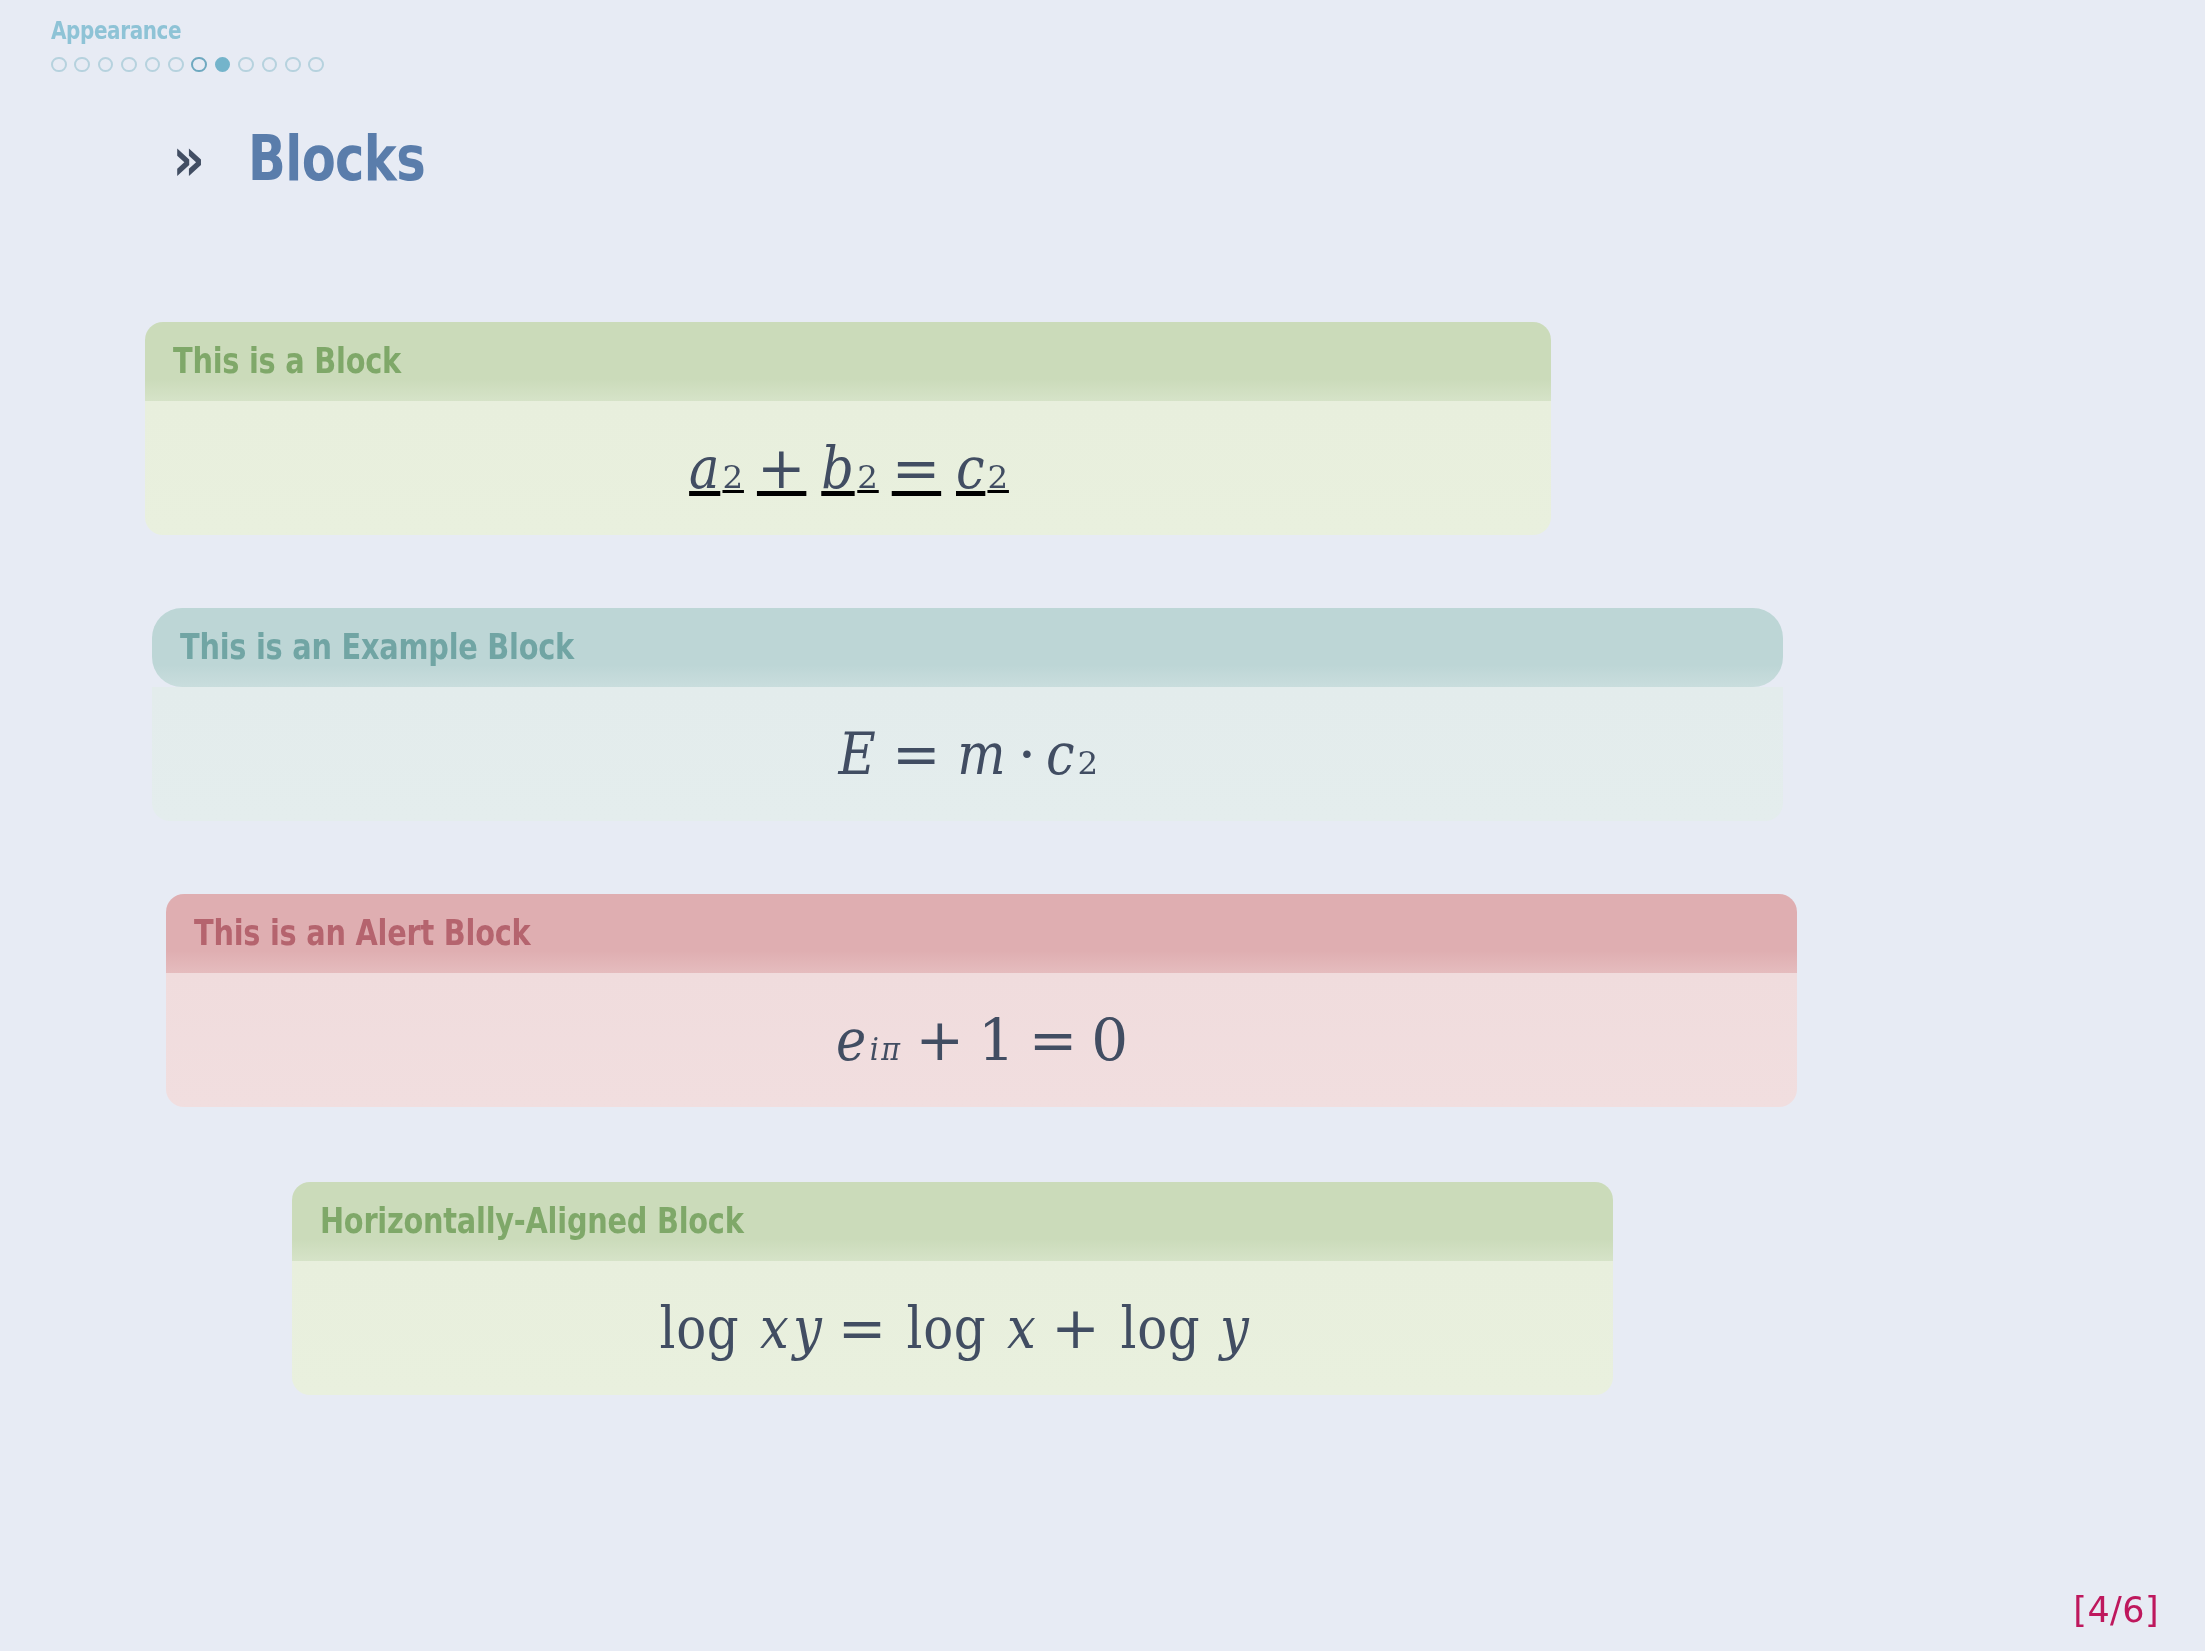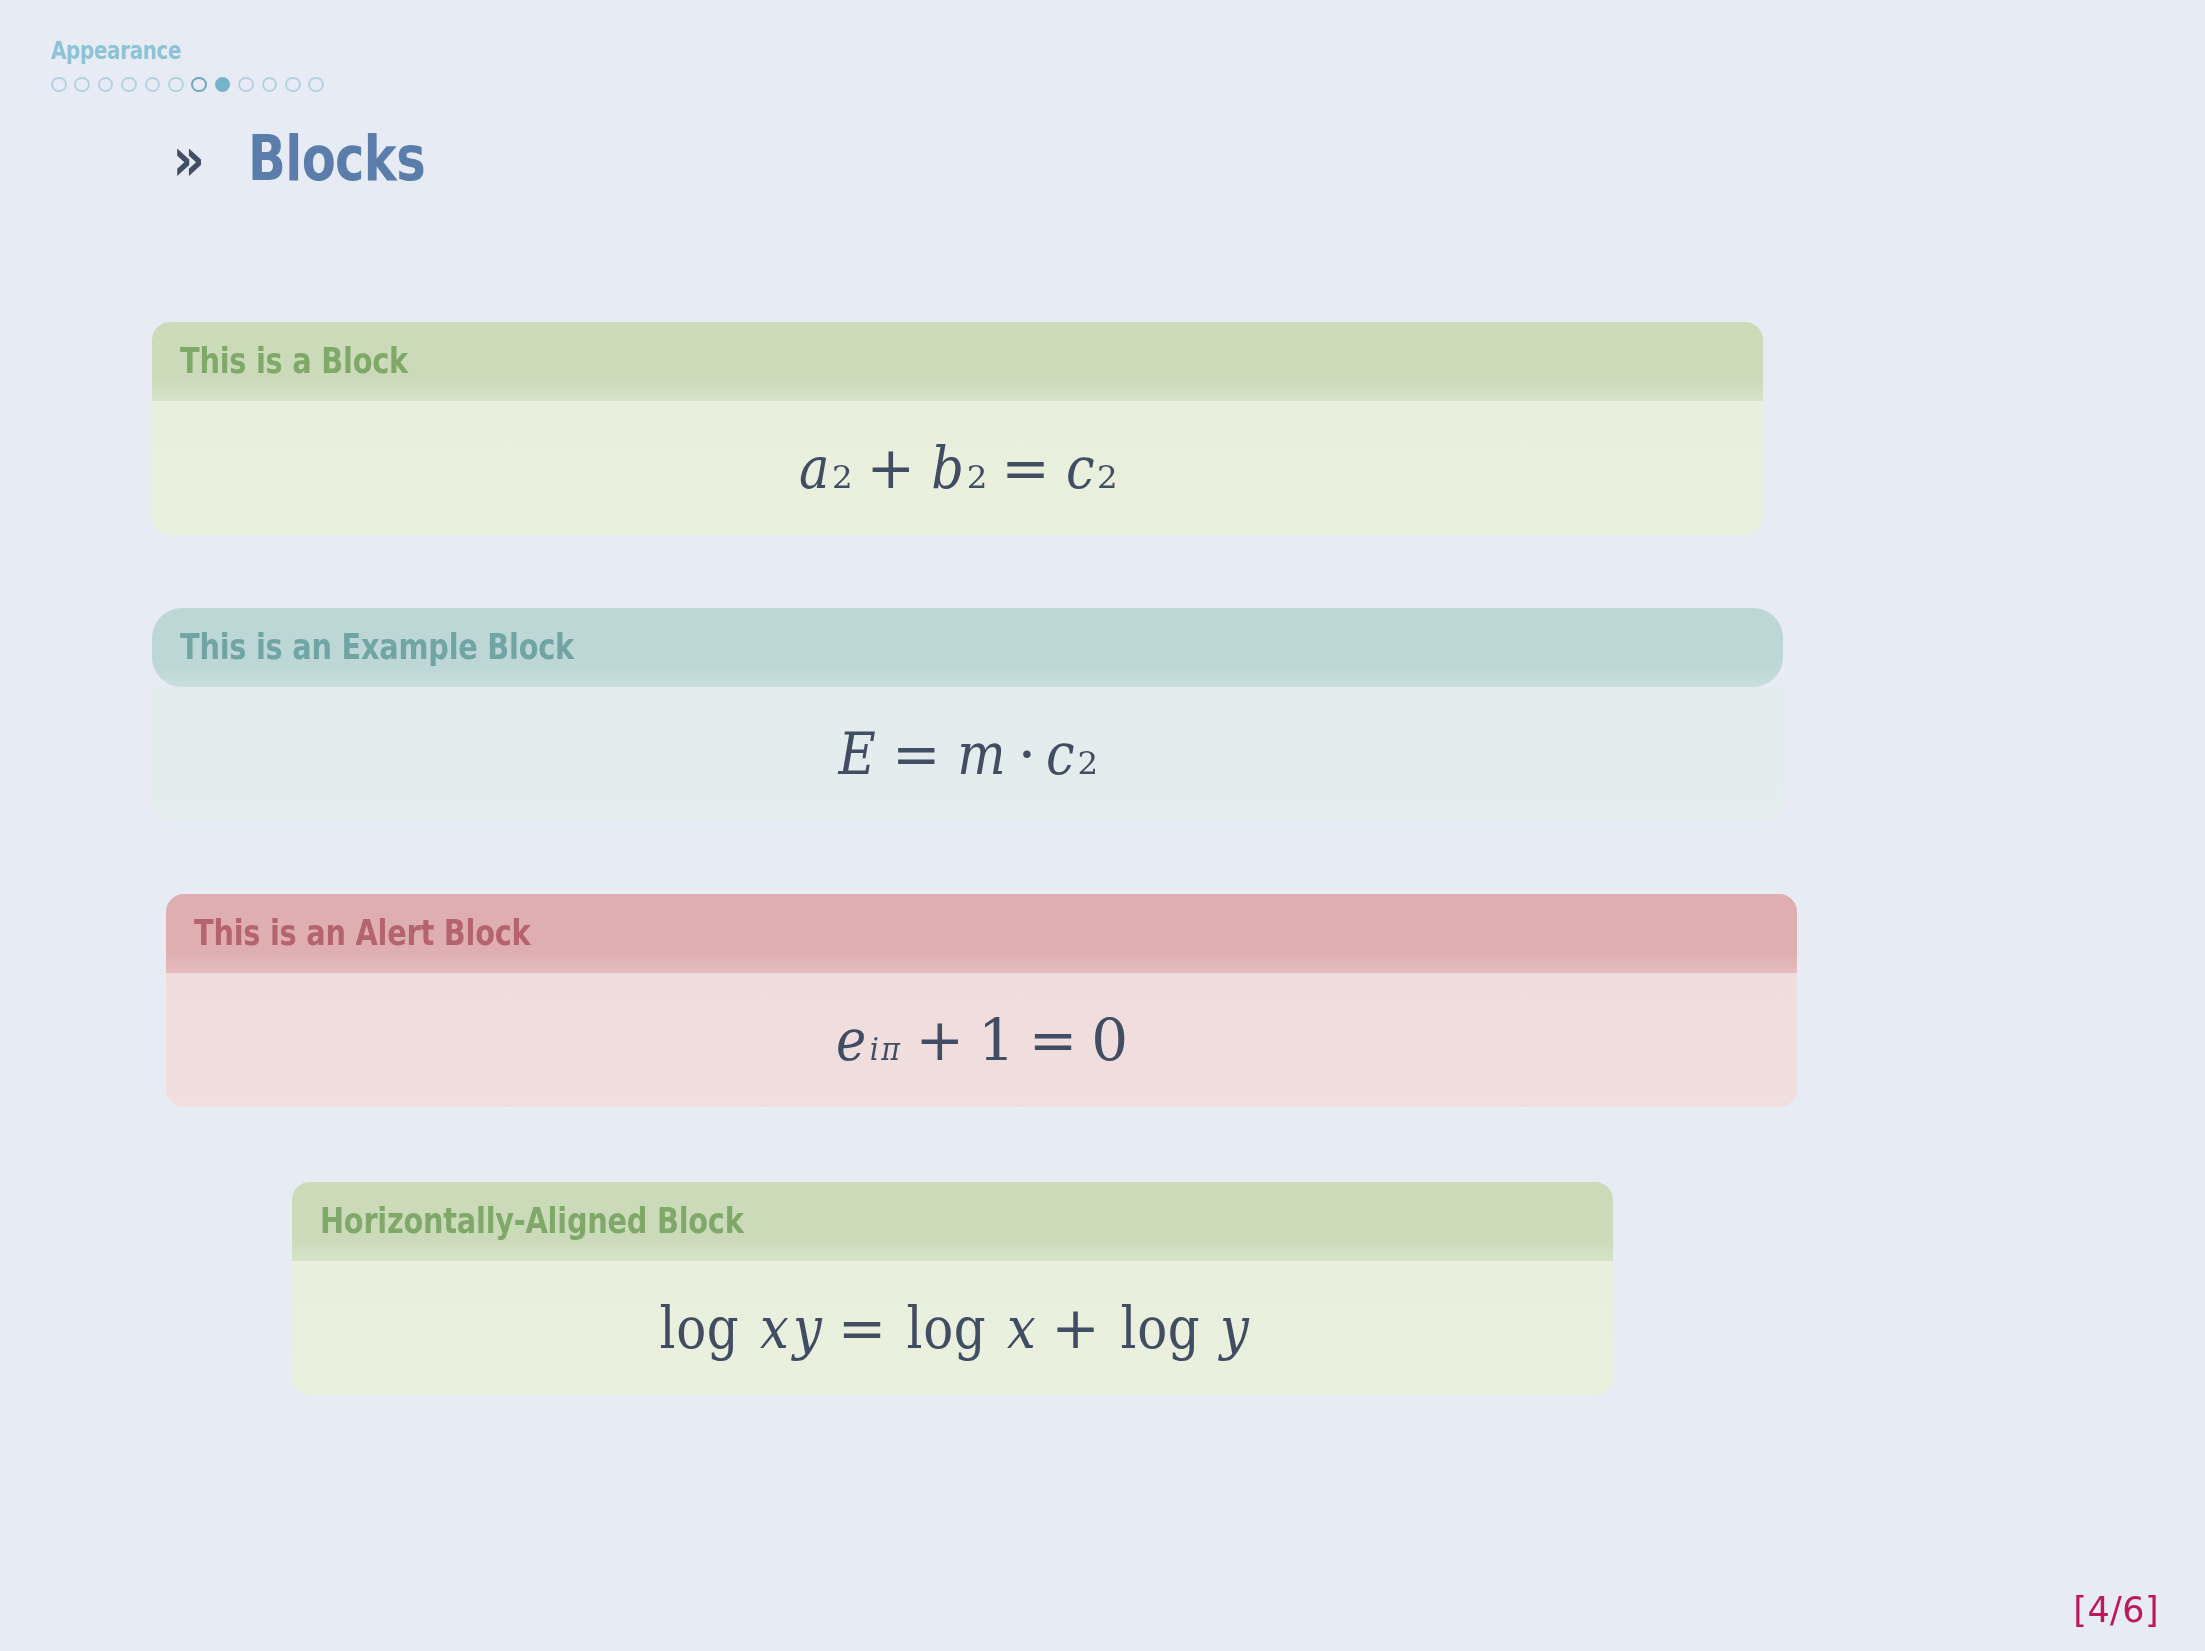--- a/index.html
+++ b/index.html
@@ -14,21 +14,20 @@
     overflow: hidden;
     position: relative;
   }
 
   
   #slide-header {
     position: absolute;
     left: 51px;
     top: 18px;
     width: 987px;
-    margin-top: 20px;
   }
   #section-name {
     font-family: "DejaVu Sans", sans-serif;
     font-size: 25px;
     font-weight: bold;
     letter-spacing: -0.5px;
     color: #8ec3d6;
     line-height: 1;
     transform: scaleX(0.80);
     transform-origin: left center;
@@ -179,21 +178,21 @@
   
   .block.red .block-title {
     background: linear-gradient(to bottom, #dfaeb1 0%, #dfaeb1 72%, #e5bcbe 100%);
     color: #b5646e;
   }
   .block.red .block-body {
     background: linear-gradient(to bottom, #f0dcdd 0%, #f1dedf 100%);
   }
 
   
-  #block-standard   { left: 152px;  top: 322px;  width: 1611px; }
+  #block-standard   { left: 145px;  top: 322px;  width: 1406px; text-decoration: underline; }
   #block-example    { left: 152px;  top: 608px;  width: 1631px; }
   #block-alert      { left: 166px;  top: 894px; width: 1631px; }
   #block-aligned    { left: 292px;  top: 1182px; width: 1321px; }
 
   
   #page-number {
     position: absolute;
     right: 46px;
     bottom: 23px;
     font-family: "DejaVu Sans", sans-serif;

